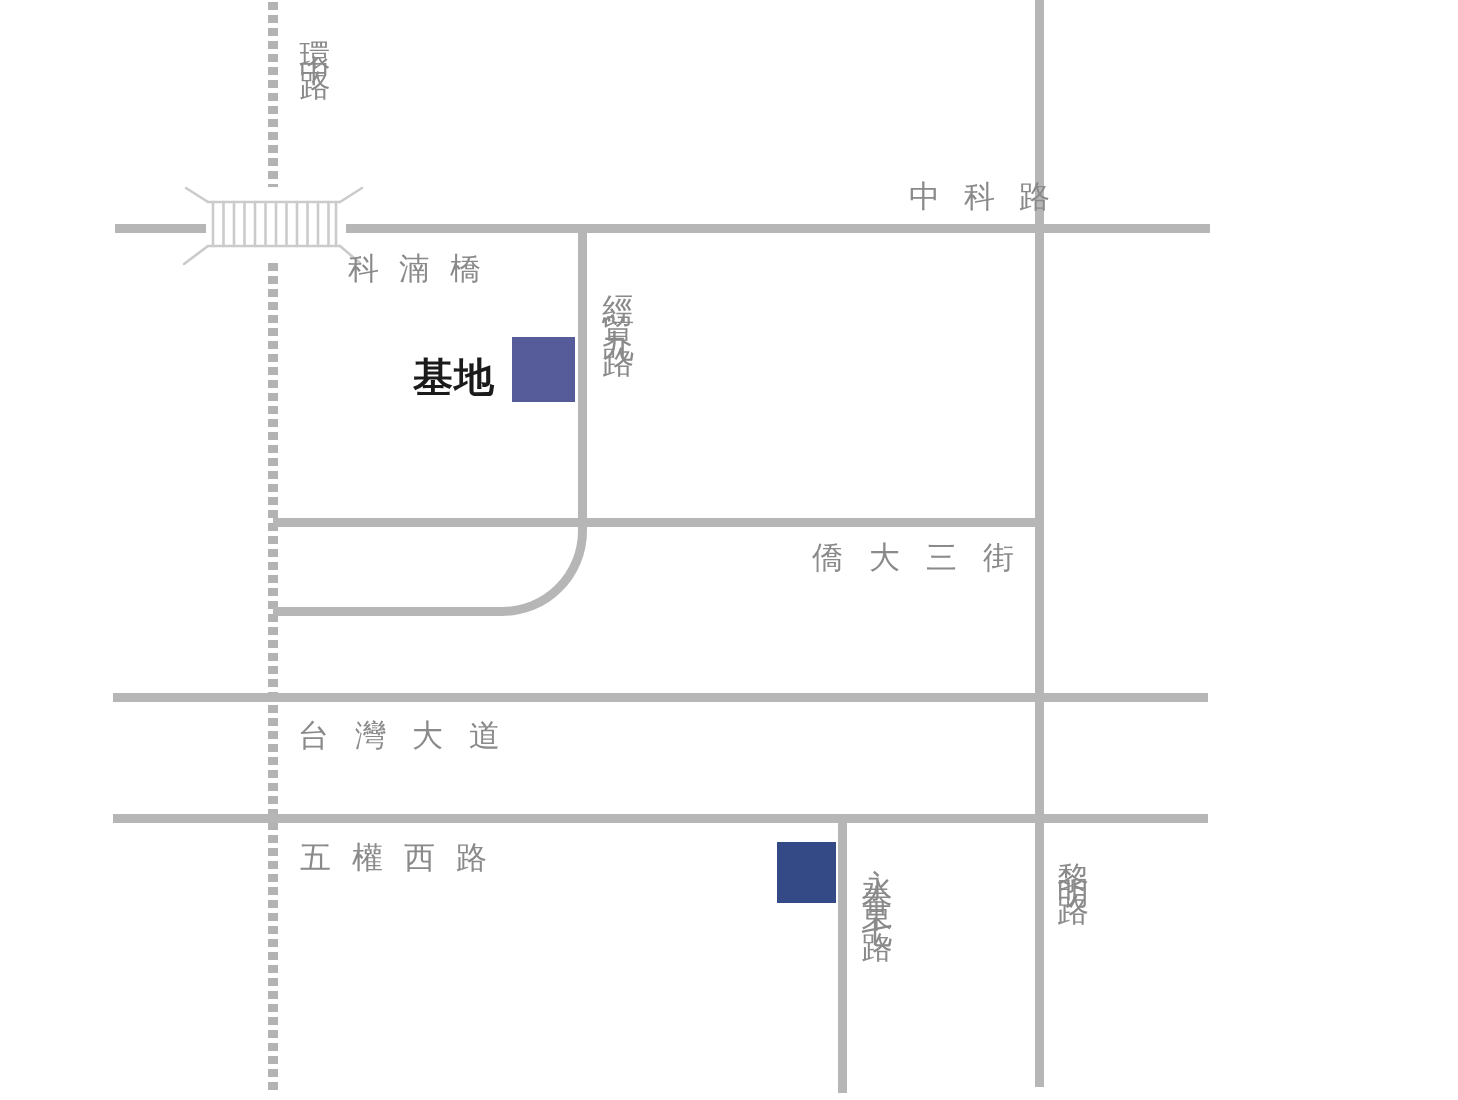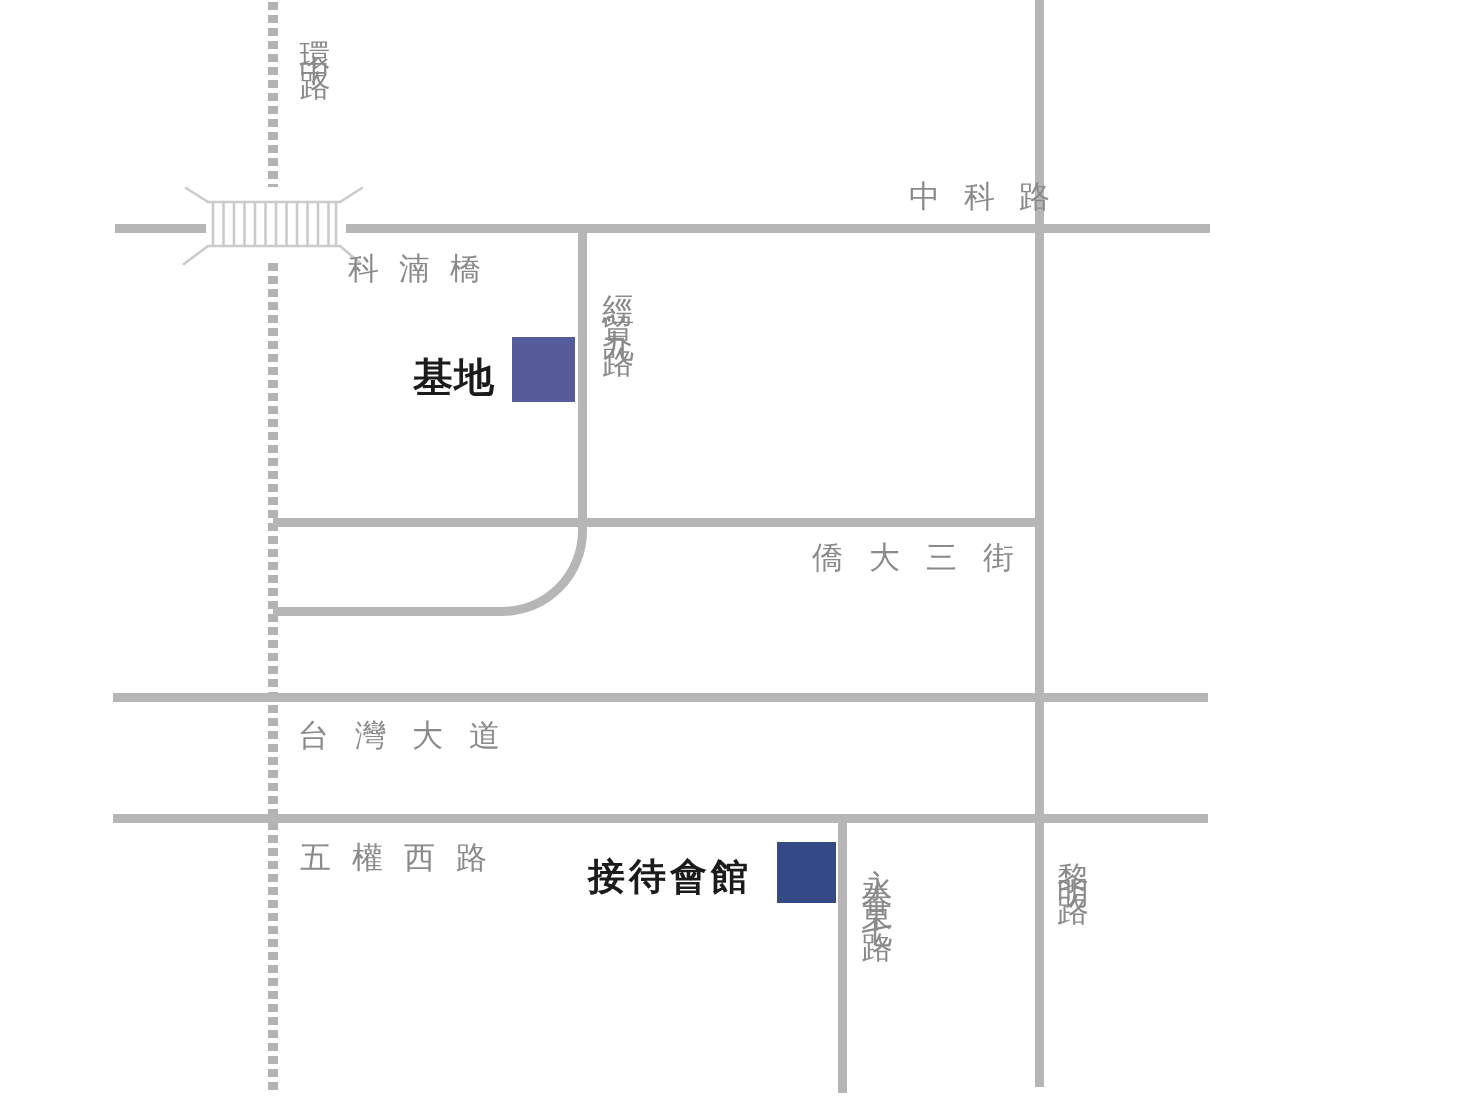--- a/index.html
+++ b/index.html
@@ -109,15 +109,14 @@
   <div class="lbl" style="left:300px;top:841px;letter-spacing:21px;">五權西路</div>
 
   <div class="lbl lbl-v" style="left:861px;top:844px;letter-spacing:16px;">永春東七路</div>
 
   <div class="lbl lbl-v" style="left:1056px;top:837px;font-size:32px;letter-spacing:16px;">黎明路</div>
 
   <div class="sq" style="left: 512px; top: 337px; width: 63px; height: 65px; background: rgb(86, 92, 153);"></div>
   <div class="marker-lbl" style="left:413px;top:350px;font-size:40px;letter-spacing:1px;">基地</div>
 
   <div class="sq" style="left: 777px; top: 842px; width: 59px; height: 61px; background: rgb(51, 74, 135);"></div>
-  <div class="marker-lbl" style="left:588px;top:852px;font-size:37px;letter-spacing:4px;">接待會館</div>
 
 </div>
 
 </body></html>

